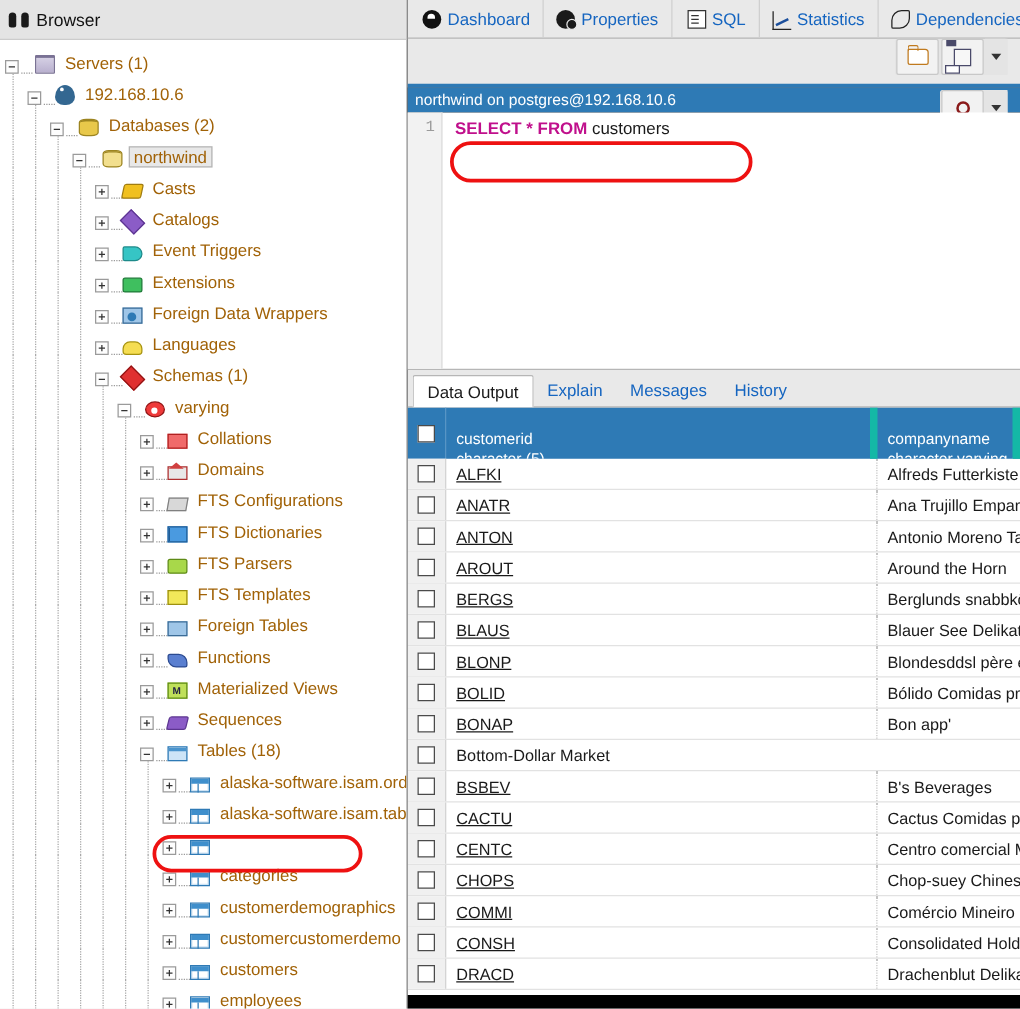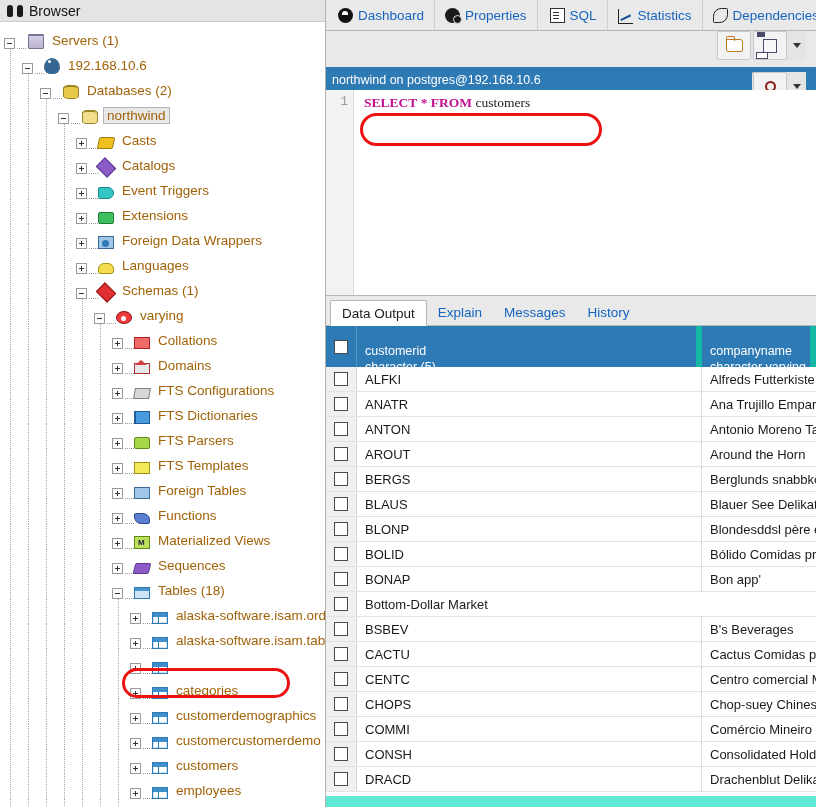--- a/index.html
+++ b/index.html
@@ -16,21 +16,21 @@
   
   #browser-panel {
     width: 326px; height: 807px;
     background: #ffffff;
     border-right: 1px solid #b0b0b0;
     position: relative;
     overflow: hidden;
     flex: 0 0 326px;
   }
   #browser-header {
-    height: 22px;
+    height: 32px;
     background: #e4e4e4;
     display: flex; align-items: center;
     padding-left: 7px;
     border-bottom: 1px solid #cccccc;
   }
   #browser-header .bh-title {
     font-size: 14px; color: #111; margin-left: 6px;
   }
   .binoc-icon { width: 16px; height: 14px; position: relative; display:inline-block; }
   .binoc-icon::before, .binoc-icon::after {
@@ -134,21 +134,21 @@
     box-shadow: inset 0 4px 0 0 #3f8fcc, inset 0 0 0 1px #cfe4f5;}
   .ico-table::after{content:'';position:absolute;left:5px;top:4px;width:1px;height:7px;background:#2e7ab5;}
 
   .indent { flex: 0 0 auto; height: 100%; position: relative; }
   .guide { position: absolute; top:0; bottom:0; width:1px;
     border-left: 1px dotted #a8a8a8; }
 
   
   #query-panel {
     width: 490px; height: 807px; flex: 0 0 490px;
-    background: #5eead4; position: relative; overflow: hidden;
+    background: #000000; position: relative; overflow: hidden;
   }
   #qt-tabs {
     height: 31px; background: #e9e9e9;
     display: flex; align-items: flex-end;
     border-bottom: 1px solid #b6b6b6;
     padding-left: 2px;
   }
   .qt-tab {
     height: 30px; display: flex; align-items: center; gap: 5px;
     padding: 0 10px; font-size: 13.5px; color: #1565c0;
@@ -240,21 +240,21 @@
     height: 206px; background: #ffffff; display: flex;
     position: relative; border-bottom: 1px solid #b6b6b6;
   }
   #sql-gutter {
     width: 28px; background: #f2f2f2; border-right: 1px solid #dcdcdc;
     text-align: right; padding: 5px 5px 0 0;
     font-family: "Liberation Mono", monospace; font-size: 12.5px; color: #9a9a9a;
   }
   #sql-code {
     flex: 1; padding: 5px 13px 0 10px;
-    font-family: Liberation Serif, serif; font-size: 13.5px;
+    font-family: Liberation Sans, sans-serif; font-size: 13.5px;
   }
   .kw { color: #c0108c; font-weight: bold; }
   .star { color: #c0108c; font-weight: bold; }
   .ident { color: #1a1a1a; }
 
   #out-tabs {
     height: 30px; background: #e9e9e9;
     display: flex; align-items: flex-end; padding-left: 4px;
     border-bottom: 1px solid #b6b6b6;
   }
@@ -294,21 +294,21 @@
   }
   .gr-check {
     width: 31px; flex: 0 0 31px; background: #f0f0f0;
     display:flex; align-items:center; justify-content:center;
     border-right: 1px solid #d4d4d4;
   }
   .gr-cell {
     padding-left: 8px; display:flex; align-items:center;
     overflow:hidden; white-space:nowrap;
   }
-  .gr-cell.c1 { width:345px; flex:0 0 345px; border-right:1px dotted #c4c4c4; }
+  .gr-cell.c1 { width:345px; flex:0 0 345px; border-right:1px dotted #c4c4c4;text-decoration:underline; }
   .gr-cell.c2 { flex:1 1 auto; }
 
   
   .annot {
     position: absolute; border: 3.5px solid #ee1111;
     border-radius: 50%/50%; pointer-events:none; z-index: 50;
   }
   #annot-tree { left: 122px; top: 668px; width: 168px; height: 30px;
     border-radius: 16px; }
   #annot-sql { left: 34px; top: 23px; width: 242px; height: 33px;

